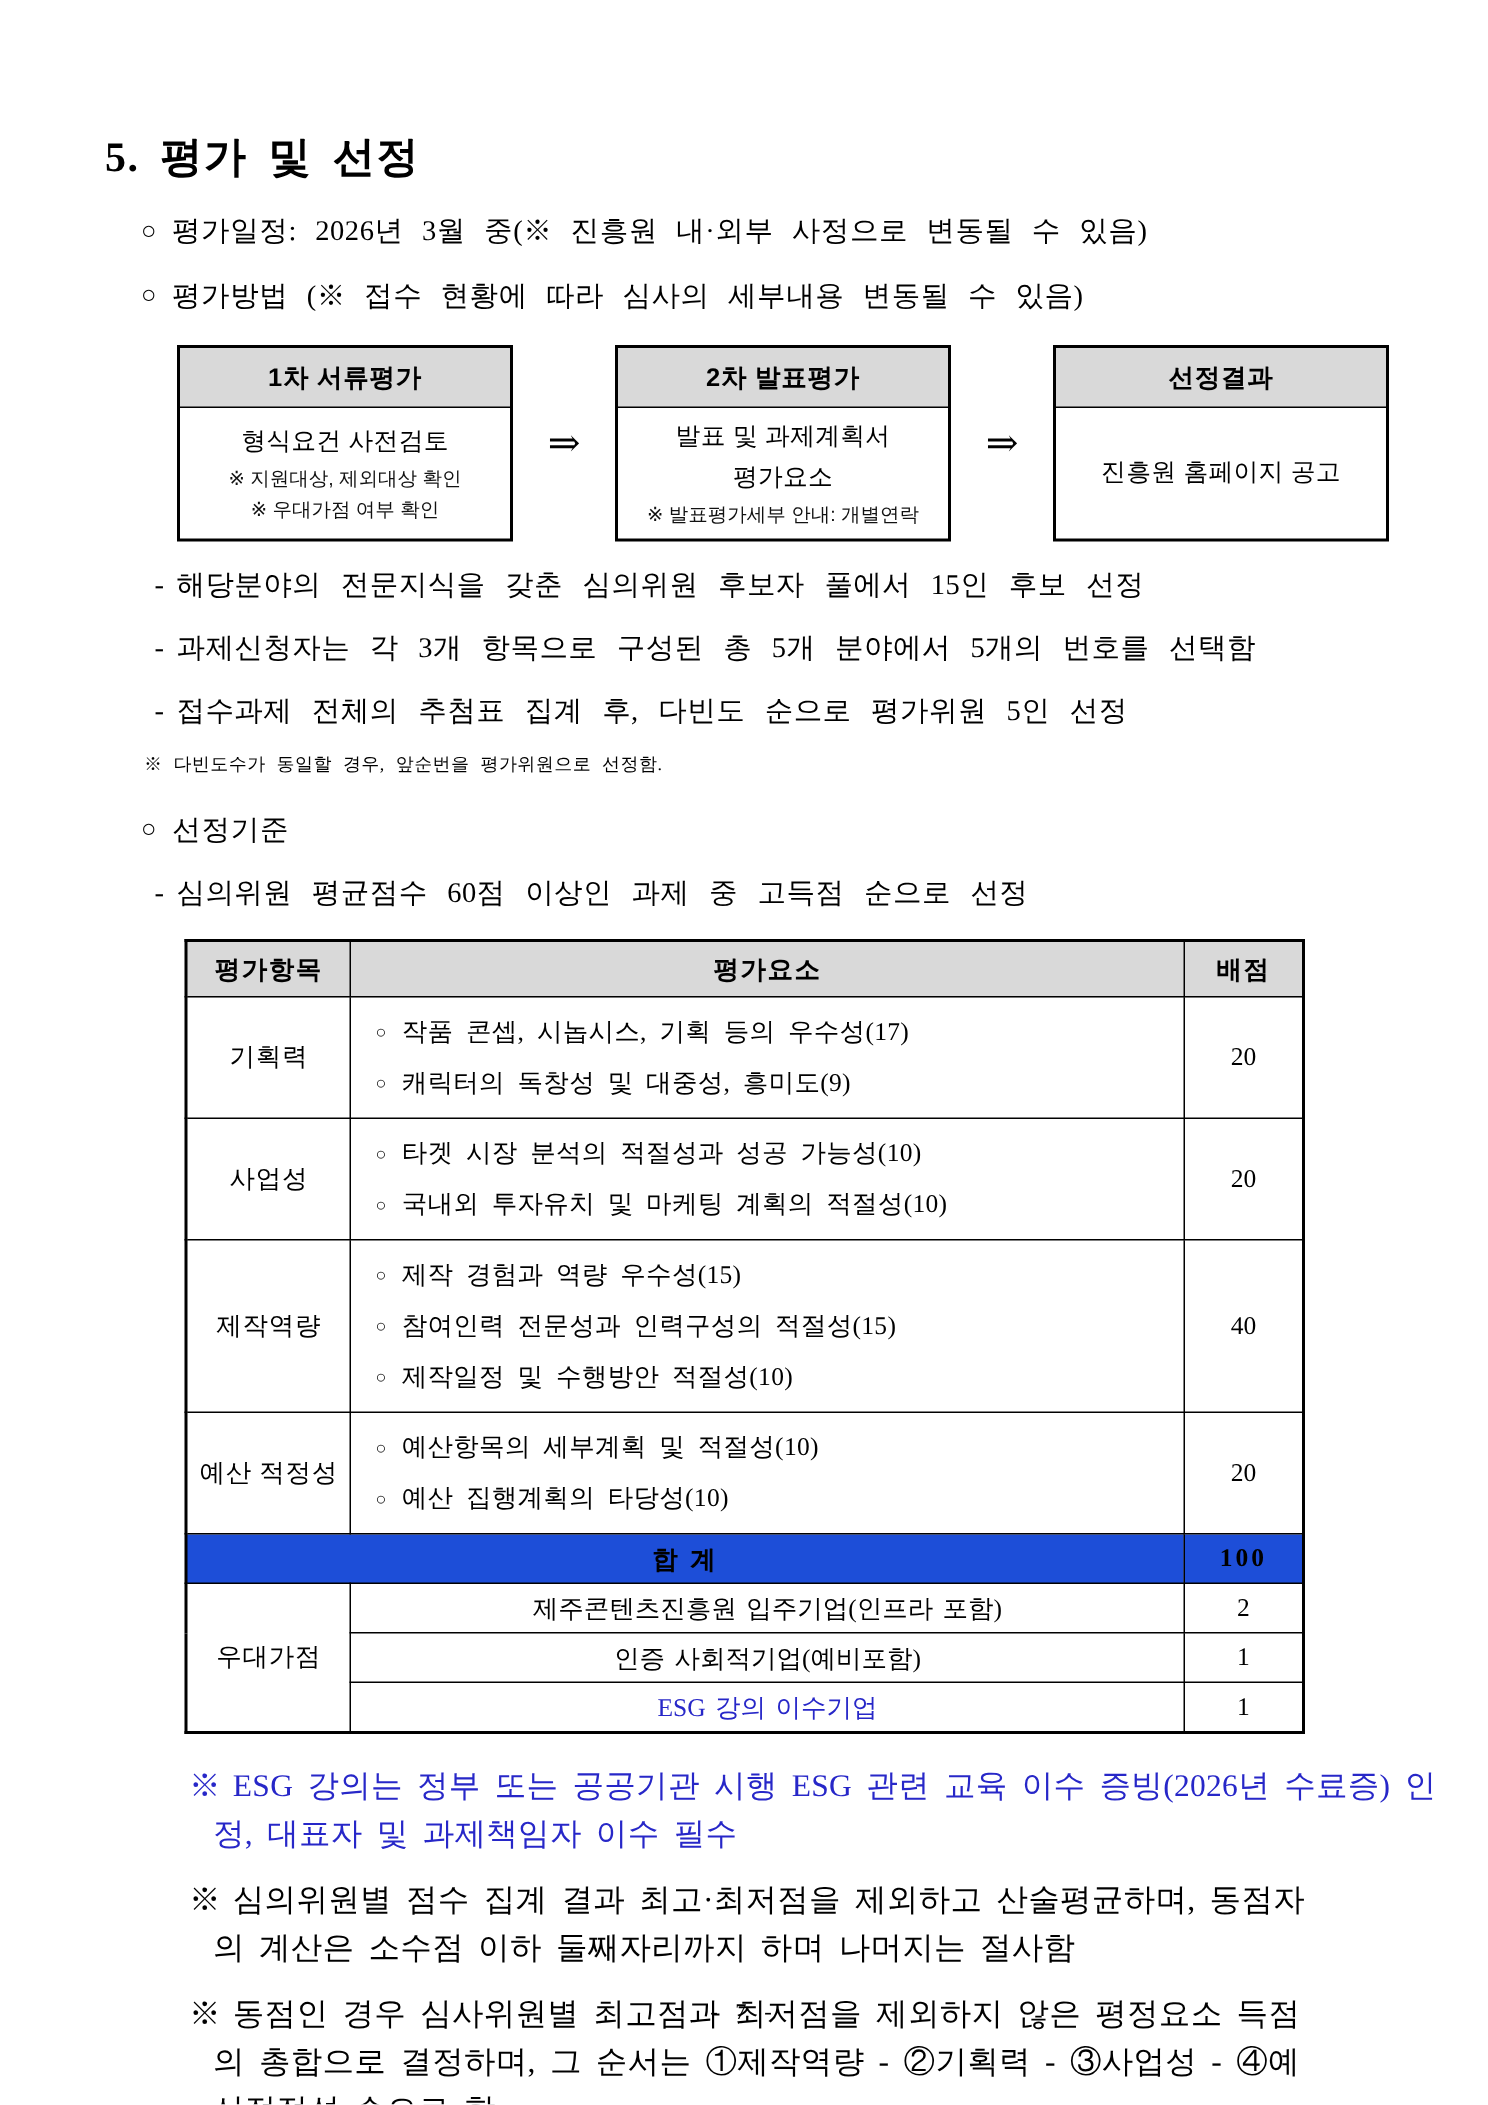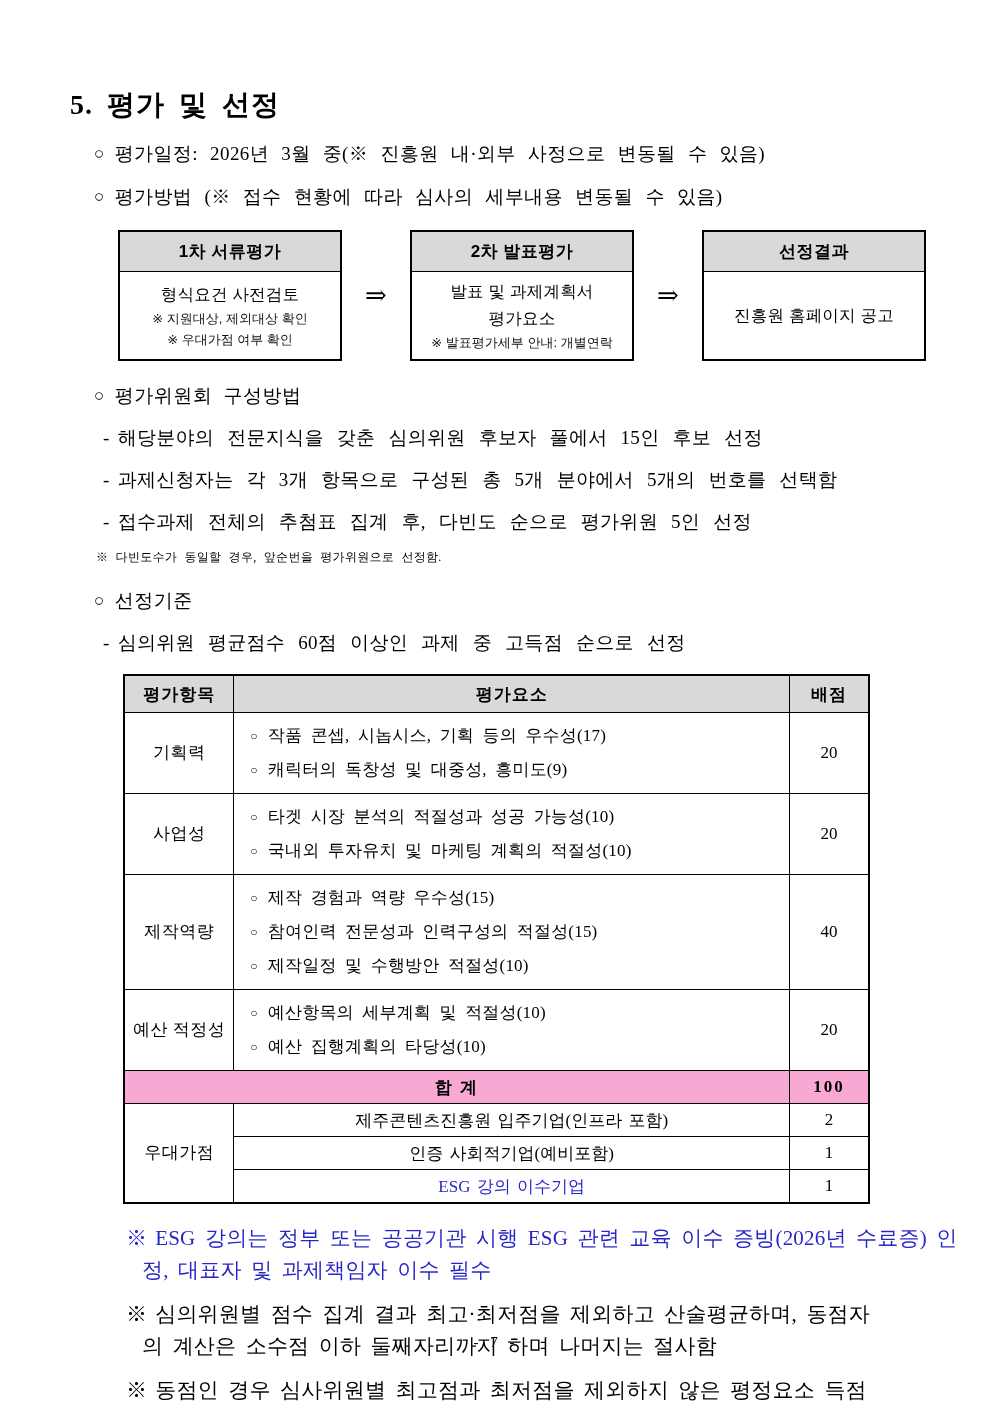--- a/index.html
+++ b/index.html
@@ -66,21 +66,21 @@
   table.criteria tr.thead td{
     background:#d9d9d9;font-weight:bold;text-align:center;
     height:34px;letter-spacing:1px;margin-top:28px;
   }
   td.cat{text-align:center;width:104px;letter-spacing:0.5px;line-height:26px;padding:4px;}
   td.items{width:561px;padding:6px 0 6px 16px;}
   td.items .item{line-height:33px;word-spacing:4px;letter-spacing:0.2px;}
   td.items .ib{display:inline-block;margin-right:10px;font-size:12px;vertical-align:1px;}
   td.score{width:78px;text-align:center;}
   tr.total td{
-    background:#f9a8d4;font-weight:bold;text-align:center;height:30px;letter-spacing:2px;
+    background:#1d4ed8;font-weight:bold;text-align:center;height:30px;letter-spacing:2px;
   }
   tr.bonus td{height:30px;}
   td.bonus-text{text-align:center;word-spacing:2px;}
   .blue-text{color:#2727c8;}
   
   table.criteria{border:2px solid #000;}
   
   .footnote{
     margin:12px 0 0 126px;width:730px;
     padding-left:16px;text-indent:-16px;
@@ -127,23 +127,20 @@
     </div>
     <div class="farrow">⇒</div>
     <div class="fbox">
       <div class="fbox-head">선정결과</div>
       <div class="fbox-body">
         <div class="fline">진흥원 홈페이지 공고</div>
       </div>
     </div>
   </div>
 
-  <div class="sub-title">
-    <span class="marker">○</span><span>평가위원회 구성방법</span>
-  </div>
   <div class="dash-line">
     <span class="marker">-</span><span>해당분야의 전문지식을 갖춘 심의위원 후보자 풀에서 15인 후보 선정</span>
   </div>
   <div class="dash-line">
     <span class="marker">-</span><span>과제신청자는 각 3개 항목으로 구성된 총 5개 분야에서 5개의 번호를 선택함</span>
   </div>
   <div class="dash-line">
     <span class="marker">-</span><span>접수과제 전체의 추첨표 집계 후, 다빈도 순으로 평가위원 5인 선정</span>
   </div>
   <div class="small-note">※ 다빈도수가 동일할 경우, 앞순번을 평가위원으로 선정함.</div>

